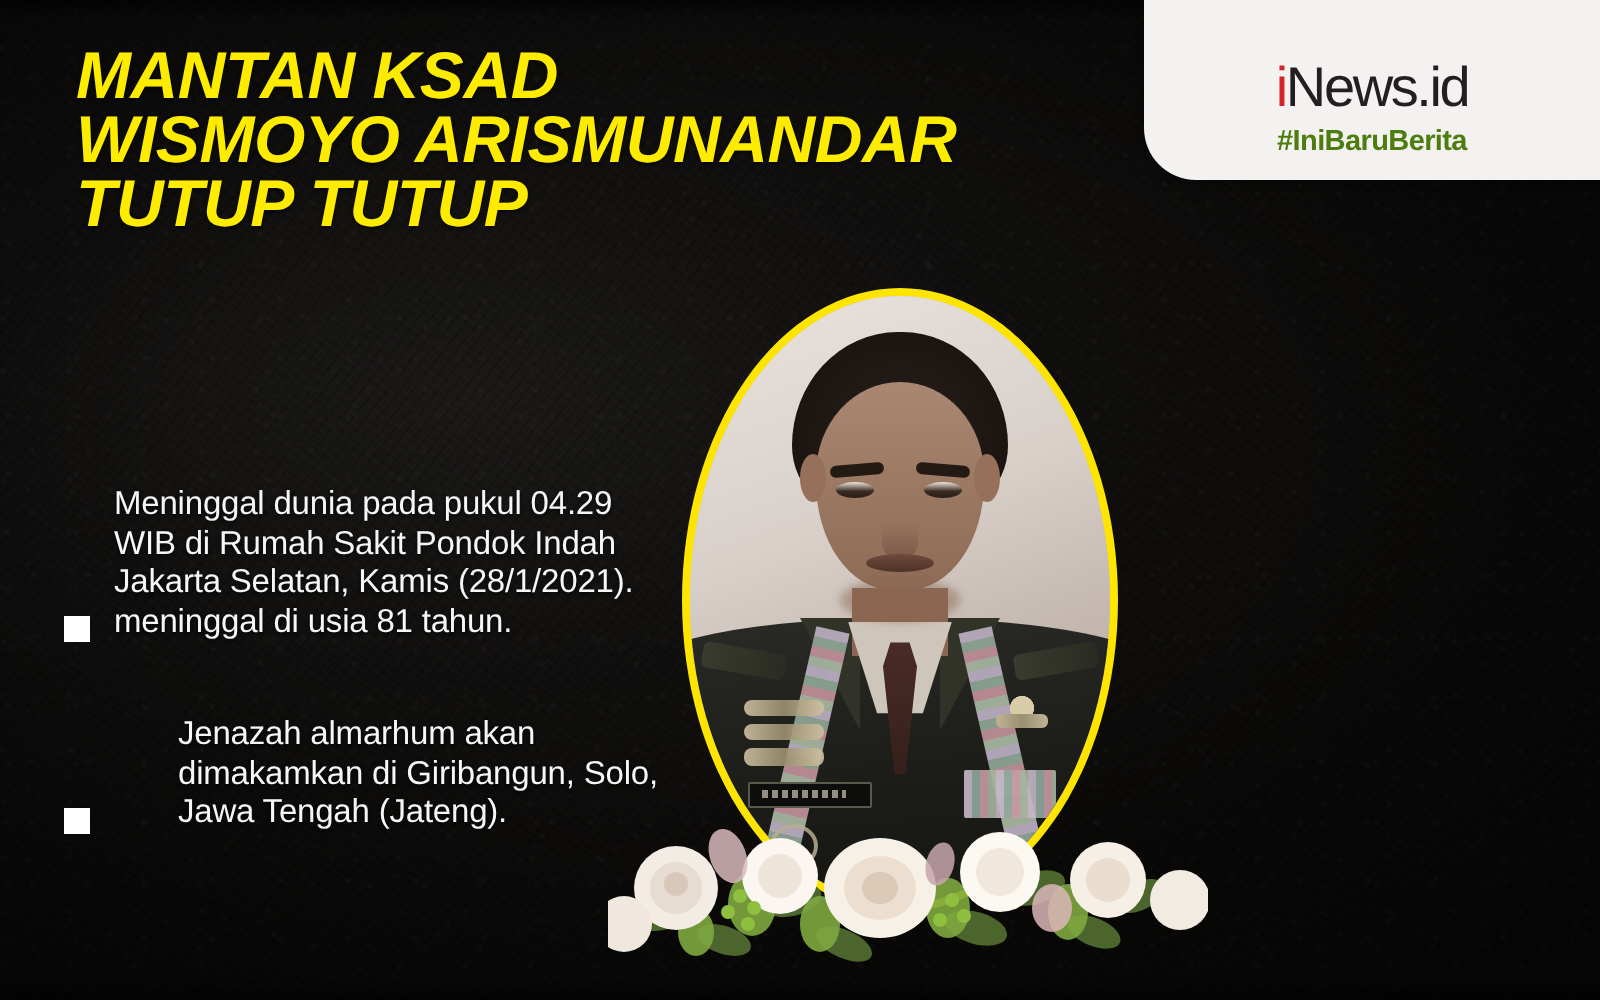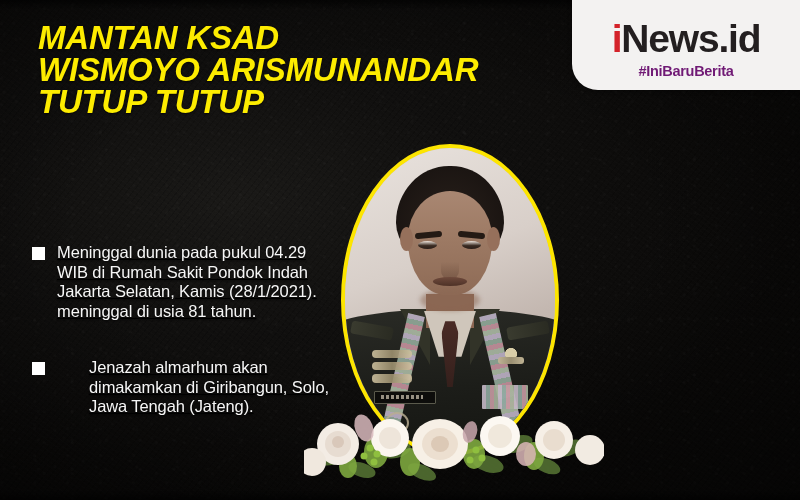--- a/index.html
+++ b/index.html
@@ -48,47 +48,47 @@
   #logo-panel{
     position:absolute;left:572px;top:-18px;width:228px;height:108px;
     background:#f3f2f1;
     border-bottom-left-radius:26px;
     box-shadow:0 1px 4px rgba(0,0,0,.4);
     display:flex;flex-direction:column;
     align-items:center;justify-content:flex-end;
     padding-bottom:12px;box-sizing:border-box;
   }
   #logo-word{
-    font-size:39px;font-weight:bold;letter-spacing:-1.2px;
+    font-size:28px;font-weight:normal;letter-spacing:-1.2px;
     color:#231f20;line-height:1;white-space:nowrap;
   }
   #logo-word .i{color:#d4232a;}
   #logo-tag{
     margin-top:6px;
     font-size:14.5px;font-weight:bold;letter-spacing:-.3px;
-    color:#701a75;line-height:1;white-space:nowrap;
+    color:#4d7c0f;line-height:1;white-space:nowrap;
   }
 
   
   #headline{
     position:absolute;left:38px;top:22px;width:520px;font-style:italic;
   }
   #headline .hl{
     color:#fdec00;
     font-size:33px;
     font-weight:bold;
     line-height:32px;
     letter-spacing:-.2px;
     white-space:nowrap;
     text-shadow:0 1px 2px rgba(0,0,0,.65);
   }
 
   
   #bullets{position:absolute;left:32px;top:243px;width:300px;}
-  .bullet-row{display:flex;align-items:flex-start;text-decoration:underline;}
+  .bullet-row{display:flex;align-items:flex-end;}
   .bullet-row + .bullet-row{margin-top:37px;gap:32px;}
   .bullet-sq{
     flex:0 0 auto;
     width:13px;height:13px;background:#ffffff;
     margin-top:4px;margin-right:12px;
   }
   .bullet-txt{
     color:#f6f6f6;
     font-size:16.5px;
     line-height:19.5px;

